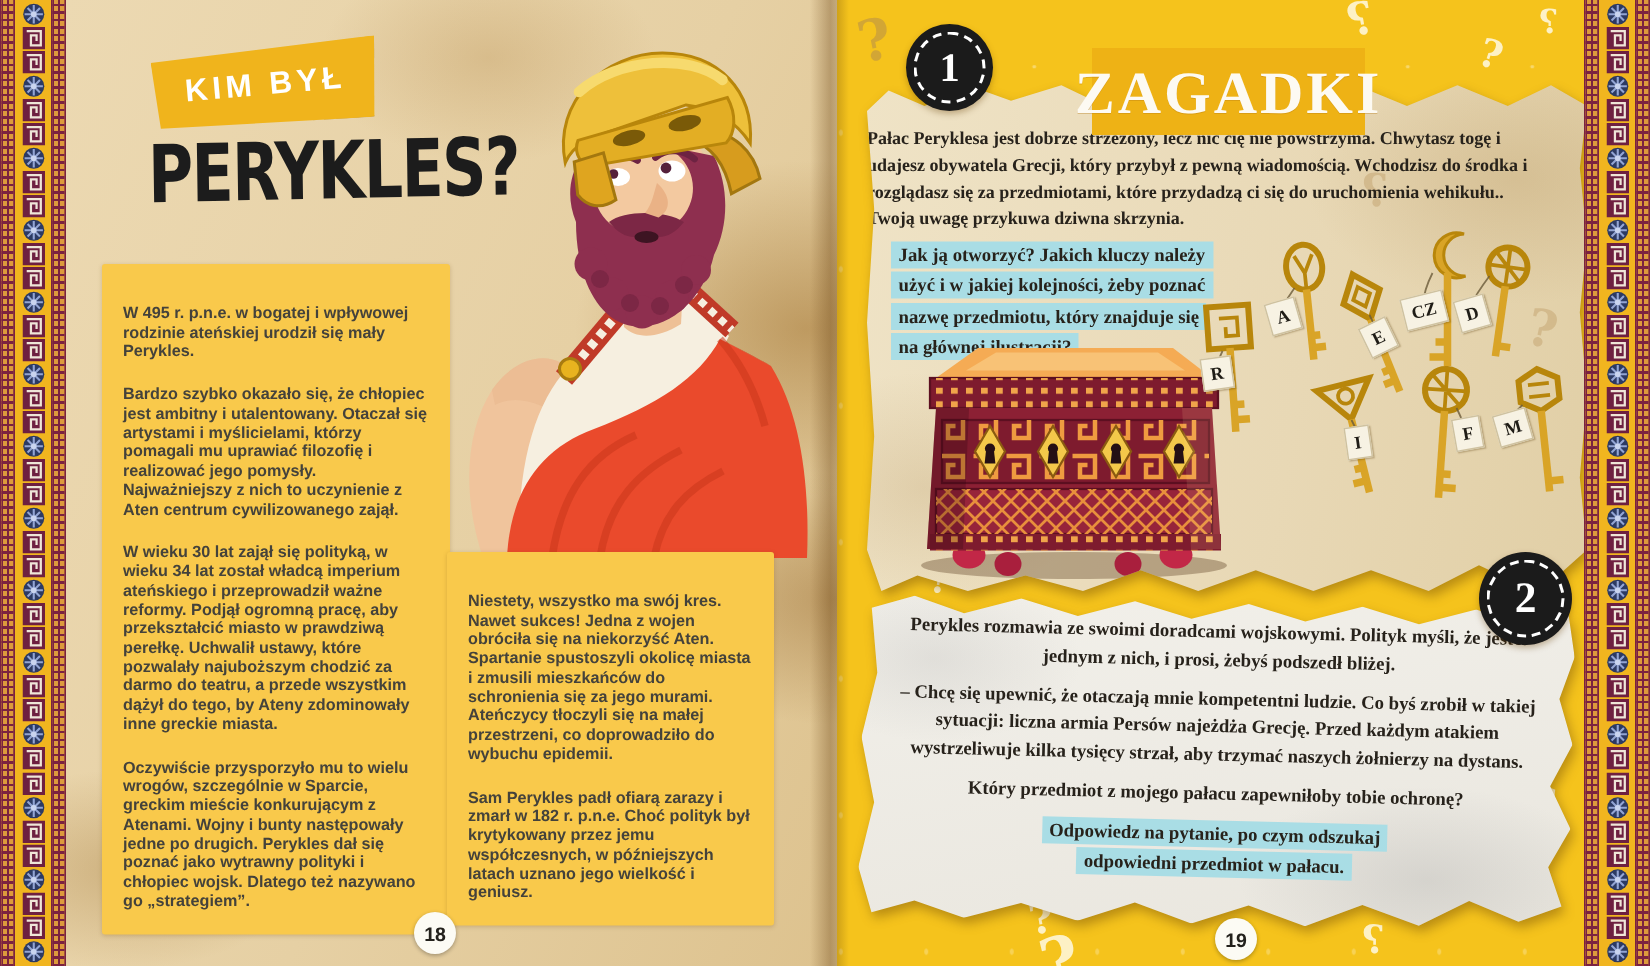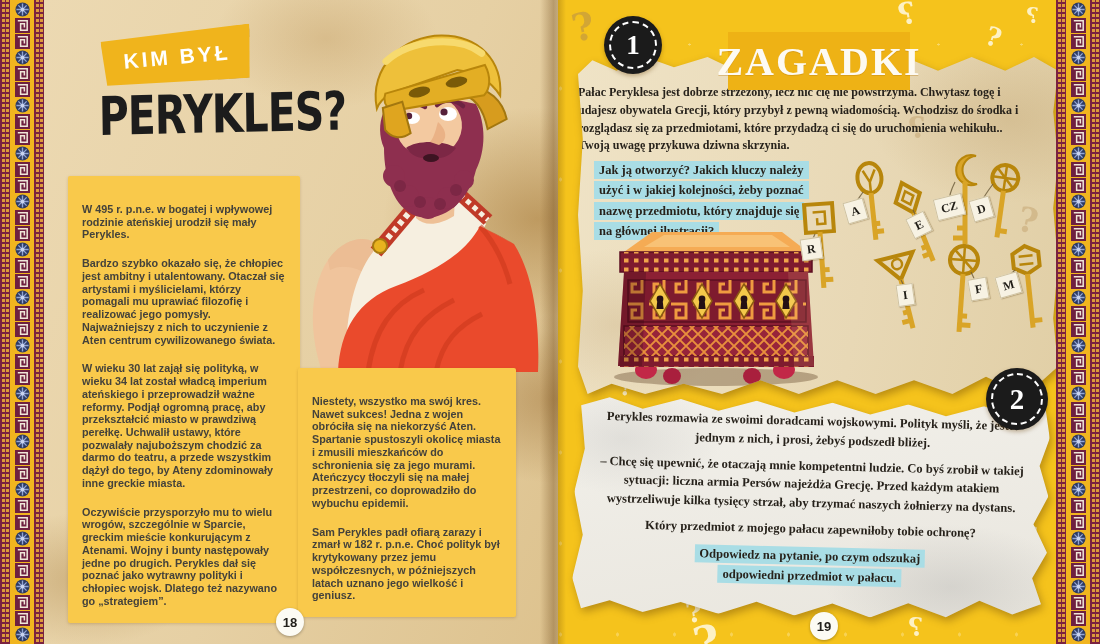--- a/index.html
+++ b/index.html
@@ -107,21 +107,21 @@
 
   <div class="page-left">
 
     <div class="kim-banner">
       <span>KIM BYŁ</span>
     </div>
     <div class="perykles-title">PERYKLES?</div>
 
     <div class="ybox col1">
       <p>W 495 r. p.n.e. w bogatej i wpływowej rodzinie ateńskiej urodził się mały Perykles.</p>
-      <p>Bardzo szybko okazało się, że chłopiec jest ambitny i utalentowany. Otaczał się artystami i myślicielami, którzy pomagali mu uprawiać filozofię i realizować jego pomysły. Najważniejszy z nich to uczynienie z Aten centrum cywilizowanego świata.</p>
+      <p>Bardzo szybko okazało się, że chłopiec jest ambitny i utalentowany. Otaczał się artystami i myślicielami, którzy pomagali mu uprawiać filozofię i realizować jego pomysły. Najważniejszy z nich to uczynienie z Aten centrum cywilizowanego zajął.</p>
       <p>W wieku 30 lat zajął się polityką, w wieku 34 lat został władcą imperium ateńskiego i przeprowadził ważne reformy. Podjął ogromną pracę, aby przekształcić miasto w prawdziwą perełkę. Uchwalił ustawy, które pozwalały najuboższym chodzić za darmo do teatru, a przede wszystkim dążył do tego, by Ateny zdominowały inne greckie miasta.</p>
       <p>Oczywiście przysporzyło mu to wielu wrogów, szczególnie w Sparcie, greckim mieście konkurującym z Atenami. Wojny i bunty następowały jedne po drugich. Perykles dał się poznać jako wytrawny polityki i chłopiec wojsk. Dlatego też nazywano go „strategiem”.</p>
     </div>
 
     <div class="figure">
       <svg width="262" height="346" viewBox="0 0 262 346">
 
         <path d="M34 346 C20 304 22 262 40 234 C52 216 72 208 86 216 L76 346 Z" fill="#f0c49c"></path>
         <path d="M40 234 C52 216 72 208 86 216 L83 250 C68 240 52 238 42 244 Z" fill="#e7b58c" opacity=".5"></path>
 

